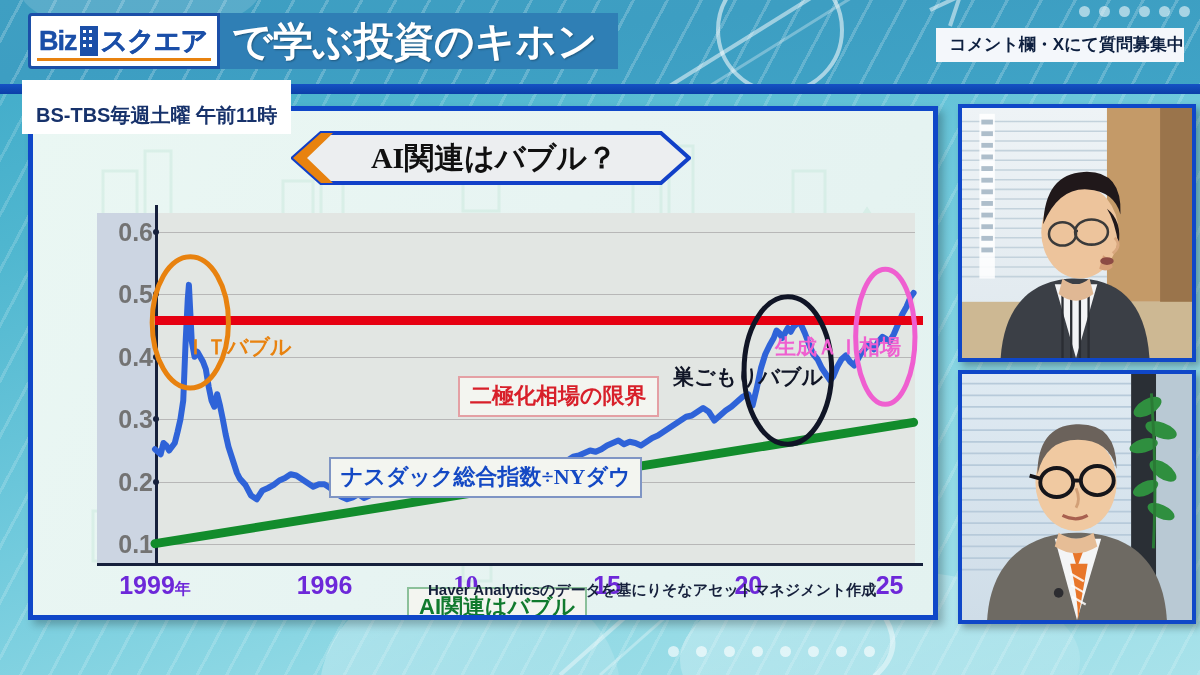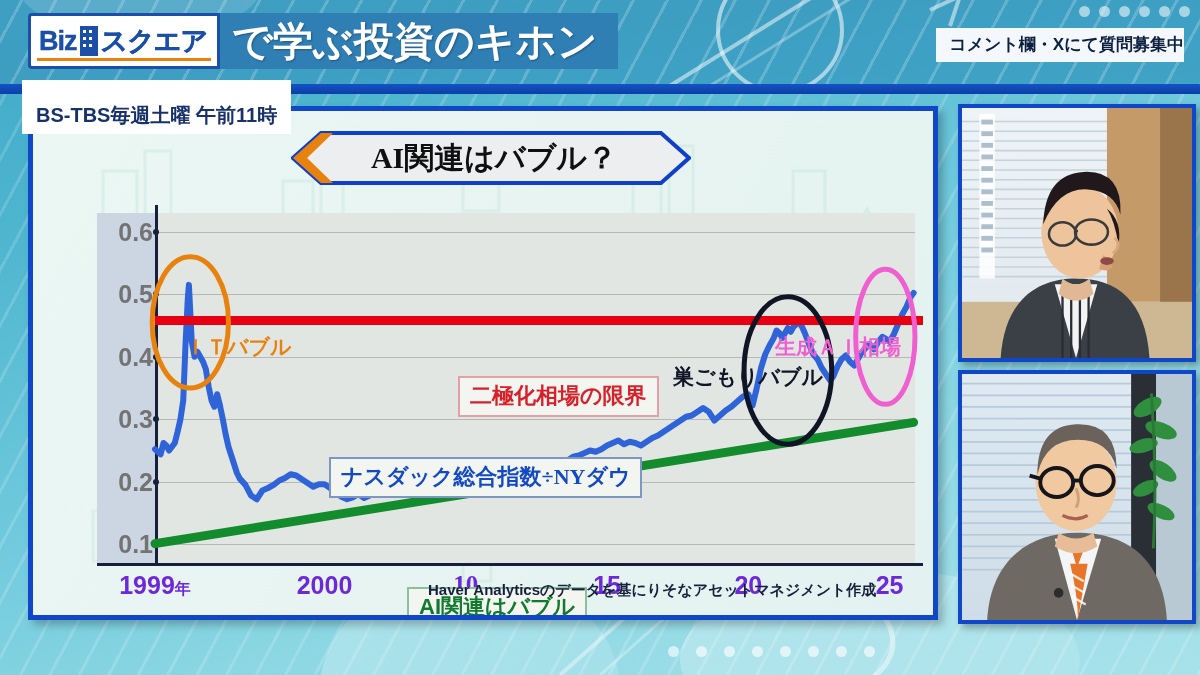--- a/index.html
+++ b/index.html
@@ -354,21 +354,21 @@
           <path d="M0.00 236.25 L2.83 238.75 L5.65 241.25 L8.48 230.00 L11.30 232.50 L14.13 237.50 L16.95 233.75 L19.78 230.00 L22.60 218.75 L25.43 206.25 L28.25 187.50 L30.51 131.25 L32.77 86.25 L33.90 71.88 L35.32 100.00 L36.73 128.13 L39.55 143.75 L42.38 138.75 L45.20 143.75 L48.03 148.75 L50.86 156.25 L53.68 173.75 L56.51 187.50 L59.33 193.75 L62.16 181.25 L64.98 192.50 L67.81 206.25 L70.63 221.25 L73.46 233.75 L76.28 242.50 L79.11 251.25 L81.93 260.00 L84.76 265.63 L90.41 271.88 L96.06 282.50 L101.71 286.25 L107.36 277.50 L113.01 275.00 L118.66 271.88 L124.31 267.50 L129.96 265.00 L135.61 261.25 L141.26 262.50 L146.91 266.25 L152.57 270.00 L158.22 273.75 L163.87 271.25 L169.52 271.25 L175.17 275.00 L180.82 280.00 L186.47 283.75 L192.12 286.25 L197.77 284.38 L203.42 281.25 L209.07 285.00 L214.72 282.50 L220.37 278.13 L226.02 275.00 L231.67 271.25 L237.32 273.13 L242.97 270.00 L248.62 268.75 L254.28 271.25 L259.93 275.00 L265.58 270.00 L271.23 273.75 L276.88 277.50 L282.53 275.00 L288.18 271.25 L293.83 267.50 L299.48 265.00 L305.13 263.75 L310.78 262.50 L316.43 265.00 L322.08 267.50 L327.73 263.75 L333.38 260.00 L339.03 259.38 L344.68 261.88 L350.33 264.38 L355.99 266.88 L361.64 263.13 L367.29 261.25 L372.94 257.50 L378.59 260.00 L384.24 262.50 L389.89 258.75 L395.54 256.25 L401.19 252.50 L406.84 250.00 L412.49 247.50 L418.14 243.75 L423.79 242.50 L429.44 240.00 L435.09 237.50 L440.74 238.75 L446.39 236.25 L452.04 232.50 L457.70 230.00 L463.35 227.50 L469.00 231.25 L474.65 228.75 L480.30 230.00 L485.95 232.50 L491.60 228.75 L497.25 225.00 L502.90 222.50 L508.55 218.75 L514.20 215.00 L519.85 211.25 L525.50 207.50 L531.15 203.75 L536.80 202.50 L542.45 198.75 L548.10 195.00 L553.75 198.75 L559.41 207.50 L565.06 202.50 L570.71 197.50 L576.36 193.75 L582.01 188.75 L587.66 183.75 L593.31 181.25 L597.55 192.50 L601.78 175.00 L606.02 155.00 L610.26 141.25 L614.50 132.50 L618.74 125.00 L621.56 117.50 L624.39 120.00 L627.21 125.00 L630.04 120.00 L632.86 115.00 L635.69 118.75 L638.51 113.75 L641.34 111.25 L644.16 108.75 L646.99 113.75 L649.81 120.00 L654.05 131.25 L658.29 141.25 L662.53 146.25 L666.77 155.00 L671.00 161.25 L675.24 167.50 L678.07 163.75 L682.30 153.75 L686.54 146.25 L690.78 142.50 L695.02 148.75 L699.26 152.50 L703.49 145.00 L706.32 140.00 L710.56 135.00 L714.80 131.25 L719.03 136.25 L723.27 128.75 L727.51 123.75 L731.75 126.25 L734.57 128.75 L738.81 121.25 L743.05 111.25 L747.29 101.25 L751.52 93.75 L755.76 83.75 L758.59 80.00 " fill="none" stroke="#2f63d8" stroke-width="6" stroke-linejoin="round" stroke-linecap="round"></path>
           <line x1="0" y1="330.625" x2="758.5873605947904" y2="209.37500000000003" stroke="#128c2c" stroke-width="9" stroke-linecap="round"></line>
           <line x1="0" y1="107.5" x2="768" y2="107.5" stroke="#e60012" stroke-width="9" stroke-linecap="butt"></line>
           <ellipse cx="35.31598513011141" cy="109.375" rx="38.141263940517746" ry="65.625" fill="none" stroke="#e8820f" stroke-width="5"></ellipse>
           <ellipse cx="632.8624535315989" cy="157.50000000000003" rx="43.79182156133686" ry="73.75" fill="none" stroke="#101526" stroke-width="5"></ellipse>
           <ellipse cx="730.3345724907012" cy="123.75000000000003" rx="29.665427509292293" ry="67.5" fill="none" stroke="#ef5fd0" stroke-width="5"></ellipse>
         </svg>
 
       <div id="xticks">
           <div class="xtick-label" style="left: 58px;"><span>1999</span><span class="suffix">年</span></div>
-          <div class="xtick-label" style="left: 227.517px;">2000</div>
+          <div class="xtick-label" style="left: 227.517px;">1996</div>
           <div class="xtick-label" style="left: 368.781px; font-family: Liberation Serif, serif;">10</div>
           <div class="xtick-label" style="left: 510.045px; text-align: right;">15</div>
           <div class="xtick-label" style="left: 651.309px;">20</div>
           <div class="xtick-label" style="left: 792.572px;">25</div>
         </div>
     </div>
 
     <div class="lbl lbl-box lbl-red" style="left:425px; top:265px;">二極化相場の限界</div>
     <div class="lbl lbl-box lbl-blue" style="left:296px; top:346px;">ナスダック総合指数÷NYダウ</div>
     <div class="lbl lbl-box lbl-green" style="left:374px; top:476px;">AI関連はバブル</div>

